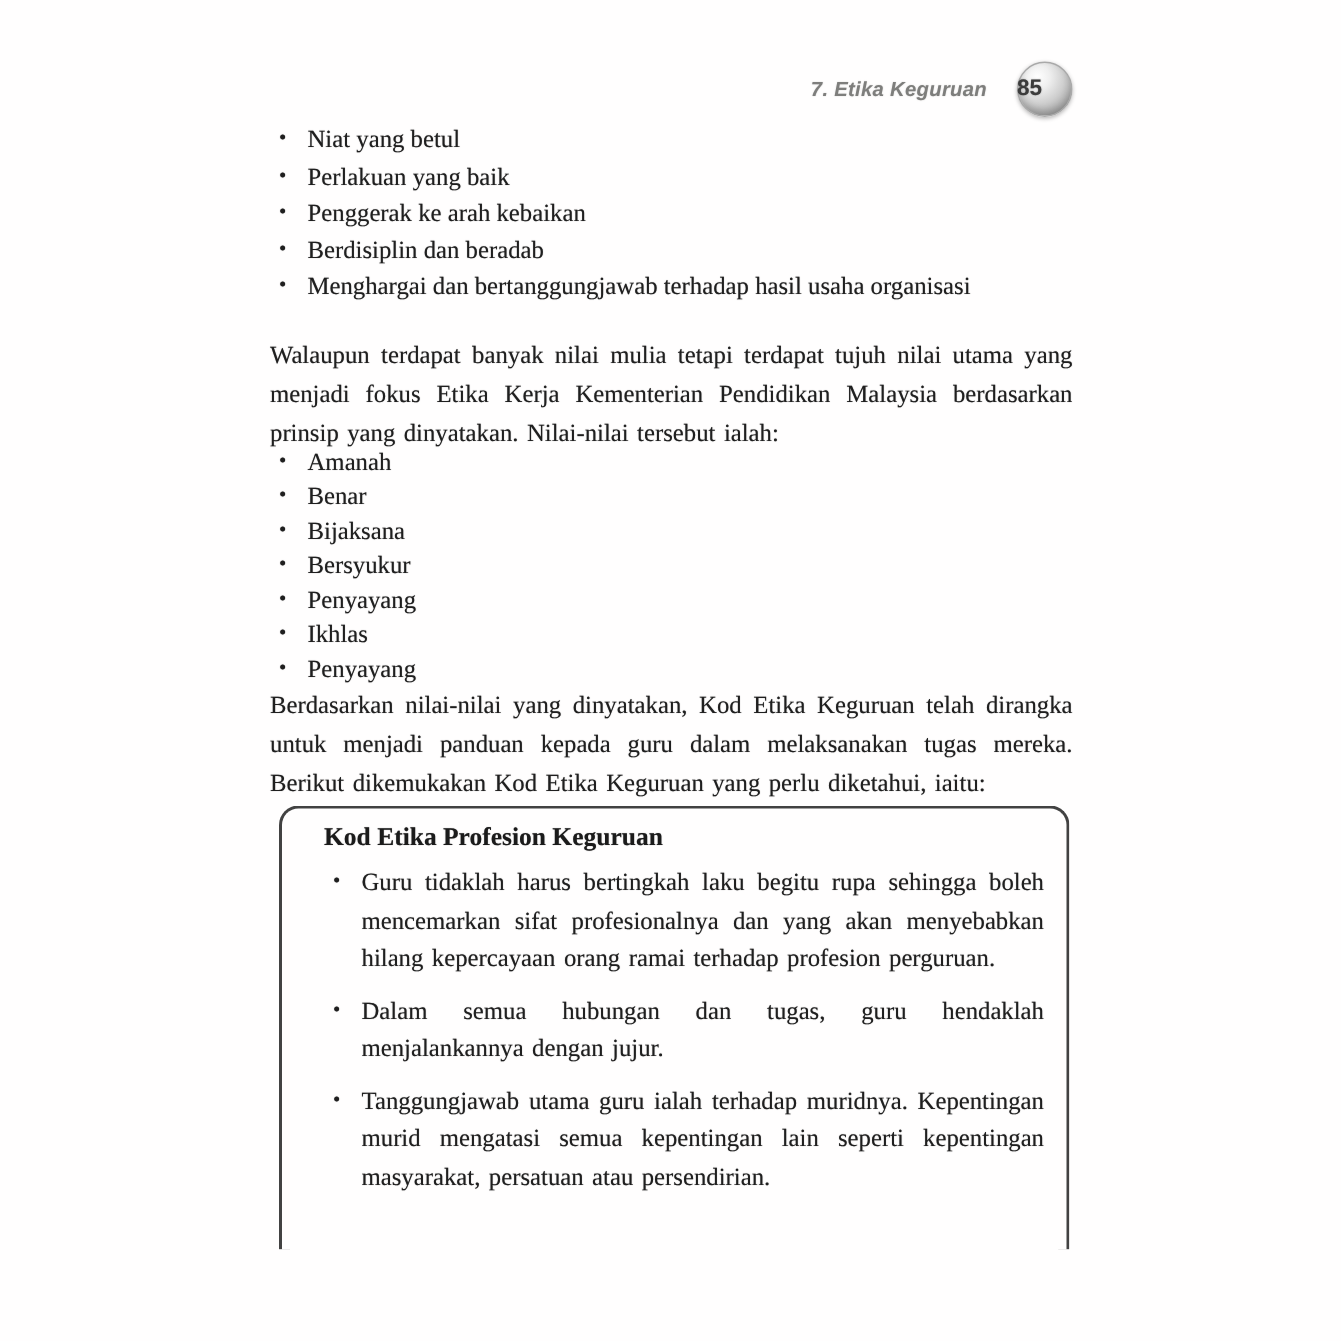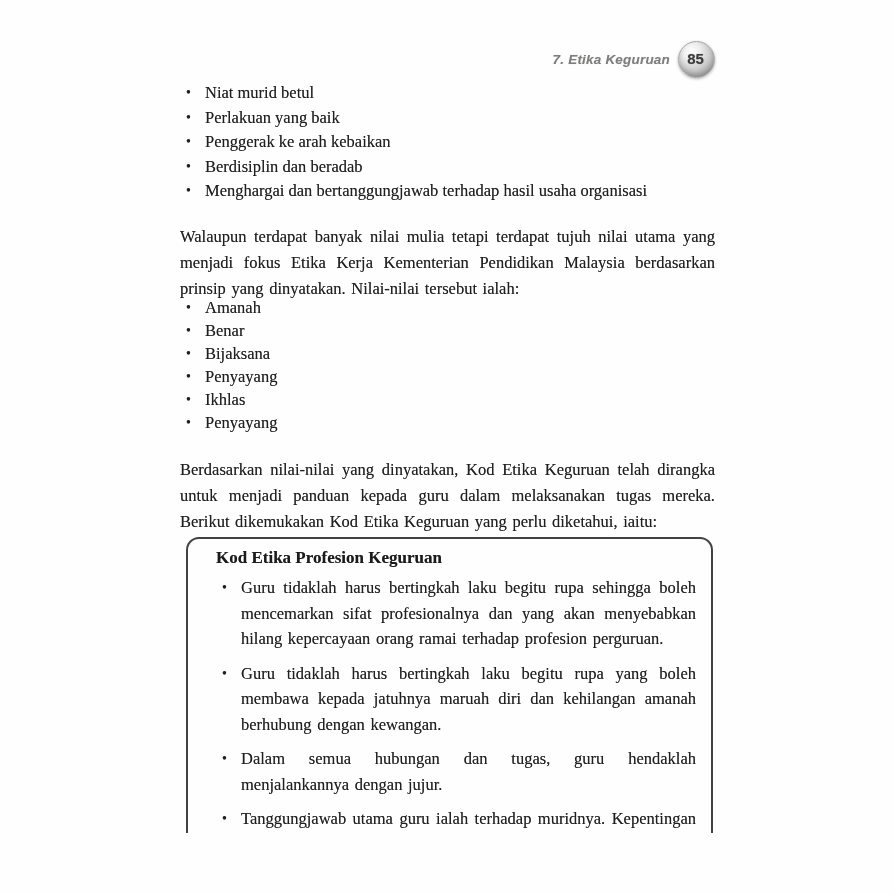--- a/index.html
+++ b/index.html
@@ -9,35 +9,35 @@
     font-family: "Liberation Serif", serif;
     color: #1f1f1f;
     position: relative;
     overflow: hidden;
   }
   .page { position: absolute; inset: 0; background: #fffefe; }
 
   
   .header-row {
     position: absolute; top: 39px; left: 180px; width: 535px; height: 40px;
-    display: flex; align-items: center; justify-content: flex-end; gap: 8px;
+    display: flex; align-items: center; justify-content: flex-end; gap: 20px;
   }
   .chapter-label {
     font-family: "Liberation Sans", sans-serif;
     font-style: italic; font-weight: 700;
     font-size: 13.5px; color: #7e7e7c;
     letter-spacing: .2px;
     text-shadow: 0 0 1px rgba(130,130,128,.4);
   }
   .badge {
     width: 37px; height: 37px; border-radius: 50%;
     background: radial-gradient(circle at 36% 27%, #ffffff 0%, #efefef 24%, #cfcfcf 52%, #a3a3a3 82%, #8e8e8e 100%);
     border: 1px solid #a9a9a9;
     box-shadow: 0 1px 3px rgba(0,0,0,.30), inset 0 -3px 5px rgba(0,0,0,.18);
-    display: flex; align-items: center; justify-content: center;
+    display: flex; align-items: center; justify-content: flex-start;
     box-sizing: border-box;
   }
   .badge-num {
     font-family: "Liberation Sans", sans-serif;
     font-weight: 700; font-size: 15px; color: #3c3c3c;
     text-shadow: 0 0 1px rgba(60,60,60,.5);
     transform: translate(-1px, -1px);
   }
 
   
@@ -98,44 +98,44 @@
   <div class="header-row">
     <span class="chapter-label">7. Etika Keguruan</span>
     <span class="badge">
       <span class="badge-num">85</span>
     </span>
   </div>
 
   <div class="content">
 
     <ul class="blist list1">
-      <li>Niat murid betul</li>
+      <li>Niat yang betul</li>
       <li>Perlakuan yang baik</li>
       <li>Penggerak ke arah kebaikan</li>
       <li>Berdisiplin dan beradab</li>
       <li>Menghargai dan bertanggungjawab terhadap hasil usaha organisasi</li>
     </ul>
 
     <p class="para para1">Walaupun terdapat banyak nilai mulia tetapi terdapat tujuh nilai utama yang menjadi fokus Etika Kerja Kementerian Pendidikan Malaysia berdasarkan prinsip yang dinyatakan. Nilai-nilai tersebut ialah:</p>
 
     <ul class="blist list2">
       <li>Amanah</li>
       <li>Benar</li>
       <li>Bijaksana</li>
+      <li>Bersyukur</li>
       <li>Penyayang</li>
       <li>Ikhlas</li>
       <li>Penyayang</li>
     </ul>
 
     <p class="para para2">Berdasarkan nilai-nilai yang dinyatakan, Kod Etika Keguruan telah dirangka untuk menjadi panduan kepada guru dalam melaksanakan tugas mereka. Berikut dikemukakan Kod Etika Keguruan yang perlu diketahui, iaitu:</p>
 
     <div class="kod-box">
       <h3>Kod Etika Profesion Keguruan</h3>
       <ul class="blist kodlist">
         <li>Guru tidaklah harus bertingkah laku begitu rupa sehingga boleh mencemarkan sifat profesionalnya dan yang akan menyebabkan hilang kepercayaan orang ramai terhadap profesion perguruan.</li>
-        <li>Guru tidaklah harus bertingkah laku begitu rupa yang boleh membawa kepada jatuhnya maruah diri dan kehilangan amanah berhubung dengan kewangan.</li>
         <li>Dalam semua hubungan dan tugas, guru hendaklah menjalankannya dengan jujur.</li>
         <li>Tanggungjawab utama guru ialah terhadap muridnya. Kepentingan murid mengatasi semua kepentingan lain seperti kepentingan masyarakat, persatuan atau persendirian.</li>
       </ul>
     </div>
 
   </div>
 </div>
 
 </body></html>

